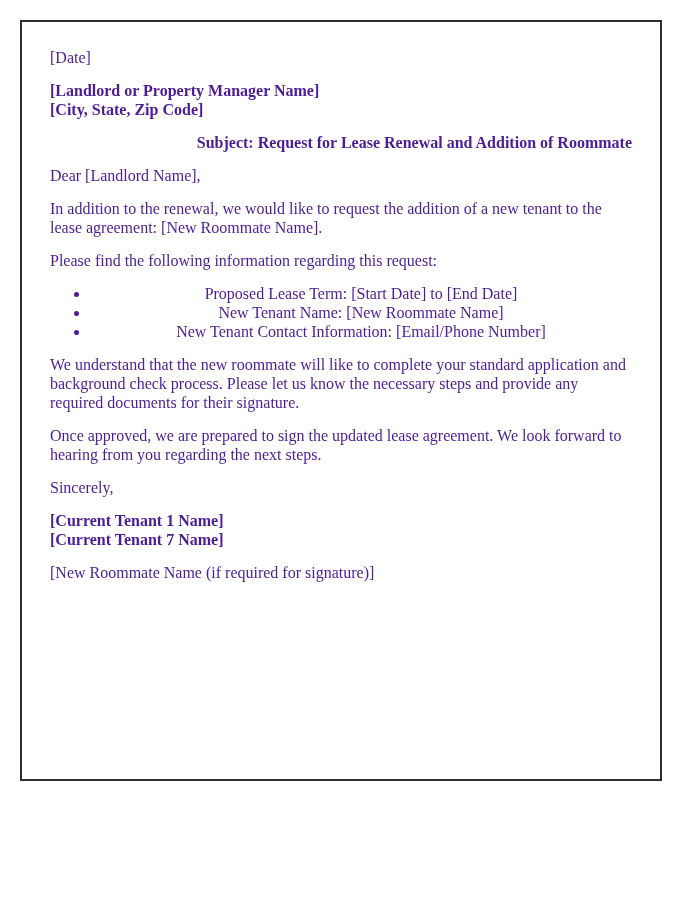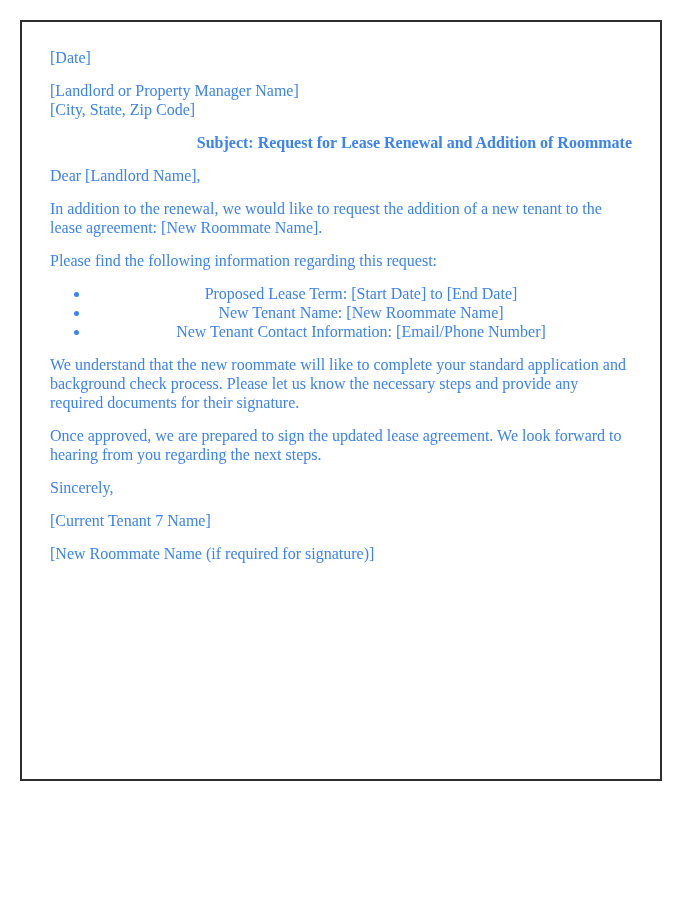--- a/index.html
+++ b/index.html
@@ -17,21 +17,21 @@
   .letter {
     position: absolute;
     left: 20px;
     top: 20px;
     width: 642px;
     height: 761px;
     box-sizing: border-box;
     border: 2px solid #2e2e2e;
     padding: 12px 28px 0 28px;
     background: #ffffff;
-    color: #3b82f6;
+    color: #4c1d95;
     font-size: 16px;
     line-height: 19px;
     overflow: hidden;
   }
   .letter p {
     margin: 14px 0;
   }
   .letter ul {
     margin: 14px 0;
     padding-left: 40px;
@@ -41,20 +41,21 @@
   .letter li {
     margin: 0;
     padding: 0;
   }
   .subject {
     font-weight: bold;
     text-align: right;
   }
   .line {
     display: block;
+    font-weight: bold;
   }
 </style>
 </head>
 <body>
 
 <div class="page">
   <div class="letter">
 
     <p>[Date]</p>
 
@@ -78,19 +79,20 @@
       <li>New Tenant Contact Information: [Email/Phone Number]</li>
     </ul>
 
     <p>We understand that the new roommate will like to complete your standard application and background check process. Please let us know the necessary steps and provide any required documents for their signature.</p>
 
     <p>Once approved, we are prepared to sign the updated lease agreement. We look forward to hearing from you regarding the next steps.</p>
 
     <p>Sincerely,</p>
 
     <p>
+      <span class="line">[Current Tenant 1 Name]</span>
       <span class="line">[Current Tenant 7 Name]</span>
     </p>
 
     <p>[New Roommate Name (if required for signature)]</p>
 
   </div>
 </div>
 
 </body></html>

